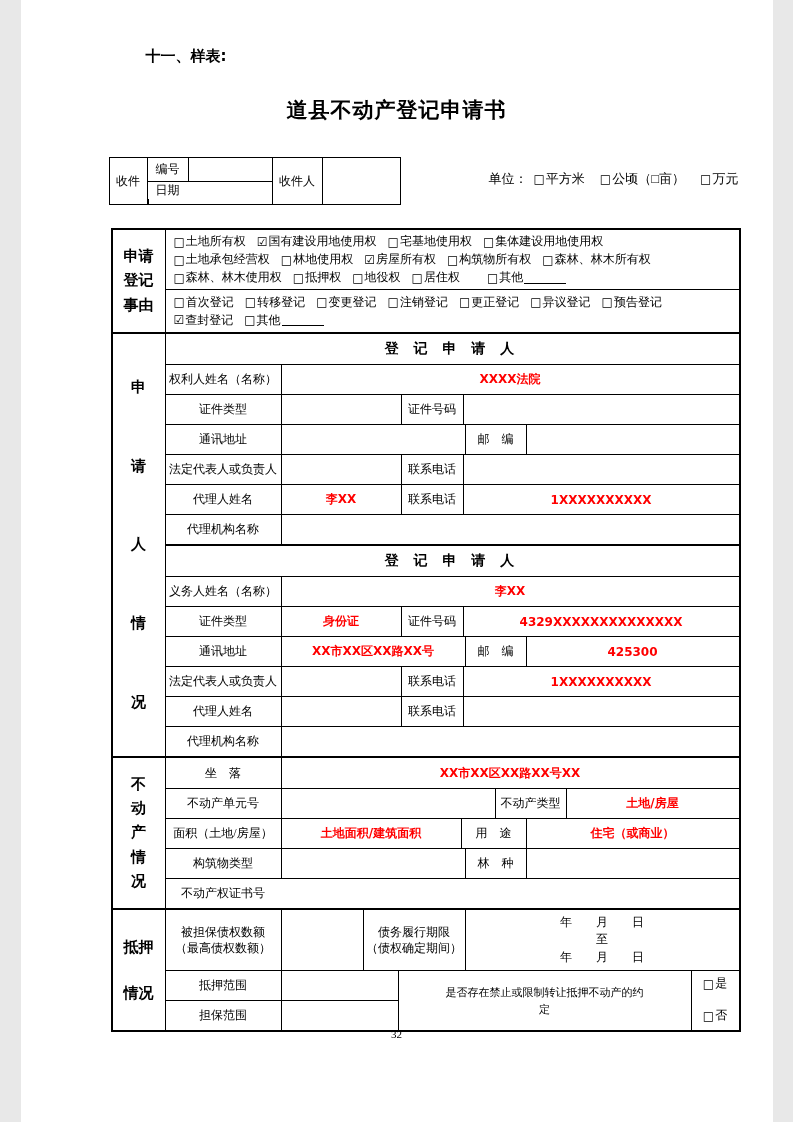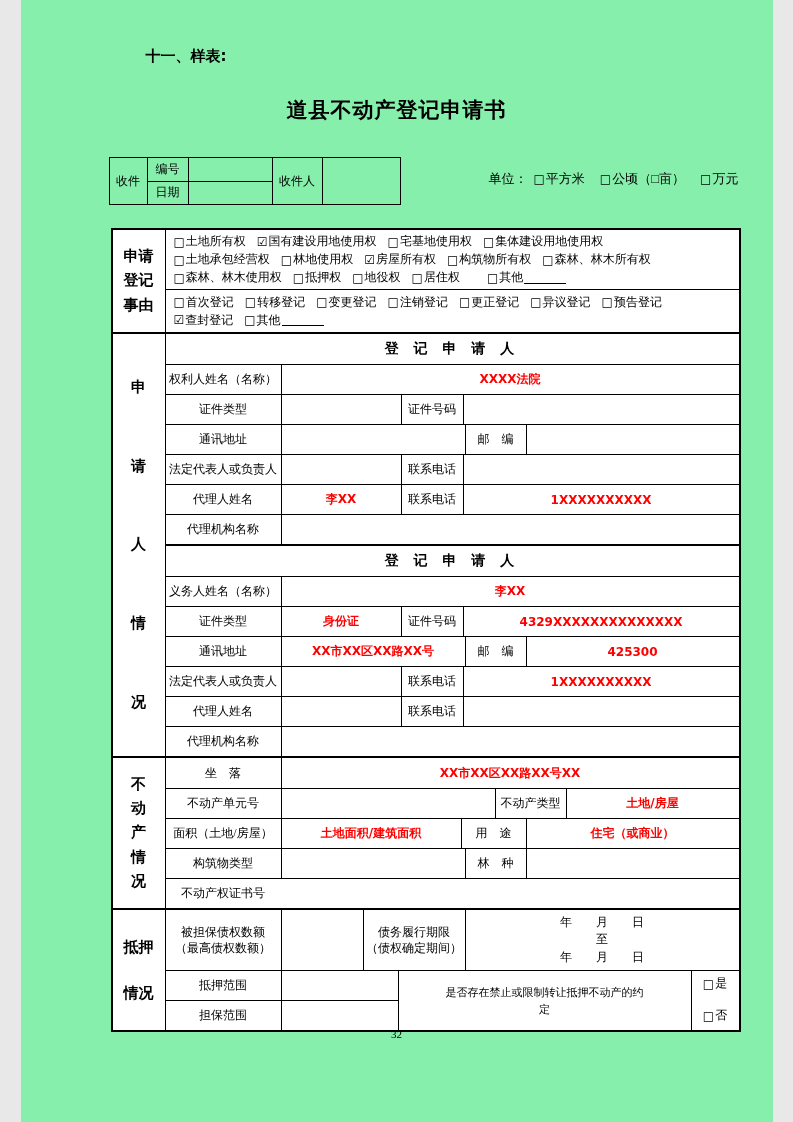--- a/index.html
+++ b/index.html
@@ -1,39 +1,39 @@
 <!DOCTYPE html>
 <html><head>
 <meta charset="utf-8">
 <style>
   * { margin:0; padding:0; box-sizing:border-box; }
   html,body { background:#e8e8e8; }
   .page {
     position:relative; width:752px; height:1122px; margin:0 auto;
-    background:#86efac; overflow:hidden; color:#000;
+    background:#ffffff; overflow:hidden; color:#000;
     font-family:"Liberation Serif","DejaVu Serif",serif; font-size:12px;
   }
   .kicker {
     position:absolute; left:125px; top:47px;
     font-family:"DejaVu Sans","Liberation Sans",sans-serif;
     font-weight:bold; font-size:15px;
   }
   .doc-title {
     position:absolute; left:0; right:0; top:96px; text-align:center;
     font-family:"DejaVu Sans","Liberation Sans",sans-serif;
     font-weight:bold; font-size:21px; letter-spacing:1px;
   }
   
   .receipt { position:absolute; left:88px; top:157px; width:292px; height:48px;
     border:1px solid #000; display:flex; }
   .receipt .rc { display:flex; align-items:center; justify-content:center; }
   .rc-receive { width:37px; }
   .rc-mid { width:125px; border-left:1px solid #000; display:flex; flex-direction:column; }
   .rc-mid .mrow { flex:1; display:flex; }
-  .rc-mid .mrow + .mrow { border-top:1px solid #000; }
+  .rc-mid .mrow + .mrow { border-top:1px solid #000;flex-direction:column; }
   .rc-mid .ml { width:40px; display:flex; align-items:center; justify-content:center; }
   .rc-mid .mv { flex:1; border-left:1px solid #000; }
   .rc-person { width:50px; border-left:1px solid #000; }
   .rc-pv { flex:1; border-left:1px solid #000; }
   .units { position:absolute; left:468px; top:170px; font-size:13px;
     display:flex; align-items:center; gap:6px; white-space:nowrap; }
   .units [data-checkbox-list] { display:flex; gap:15px; }
   
   .main-table { position:absolute; left:90px; top:228px; width:630px;
     border:2px solid #000; display:flex; flex-direction:column; background:#fff; }

